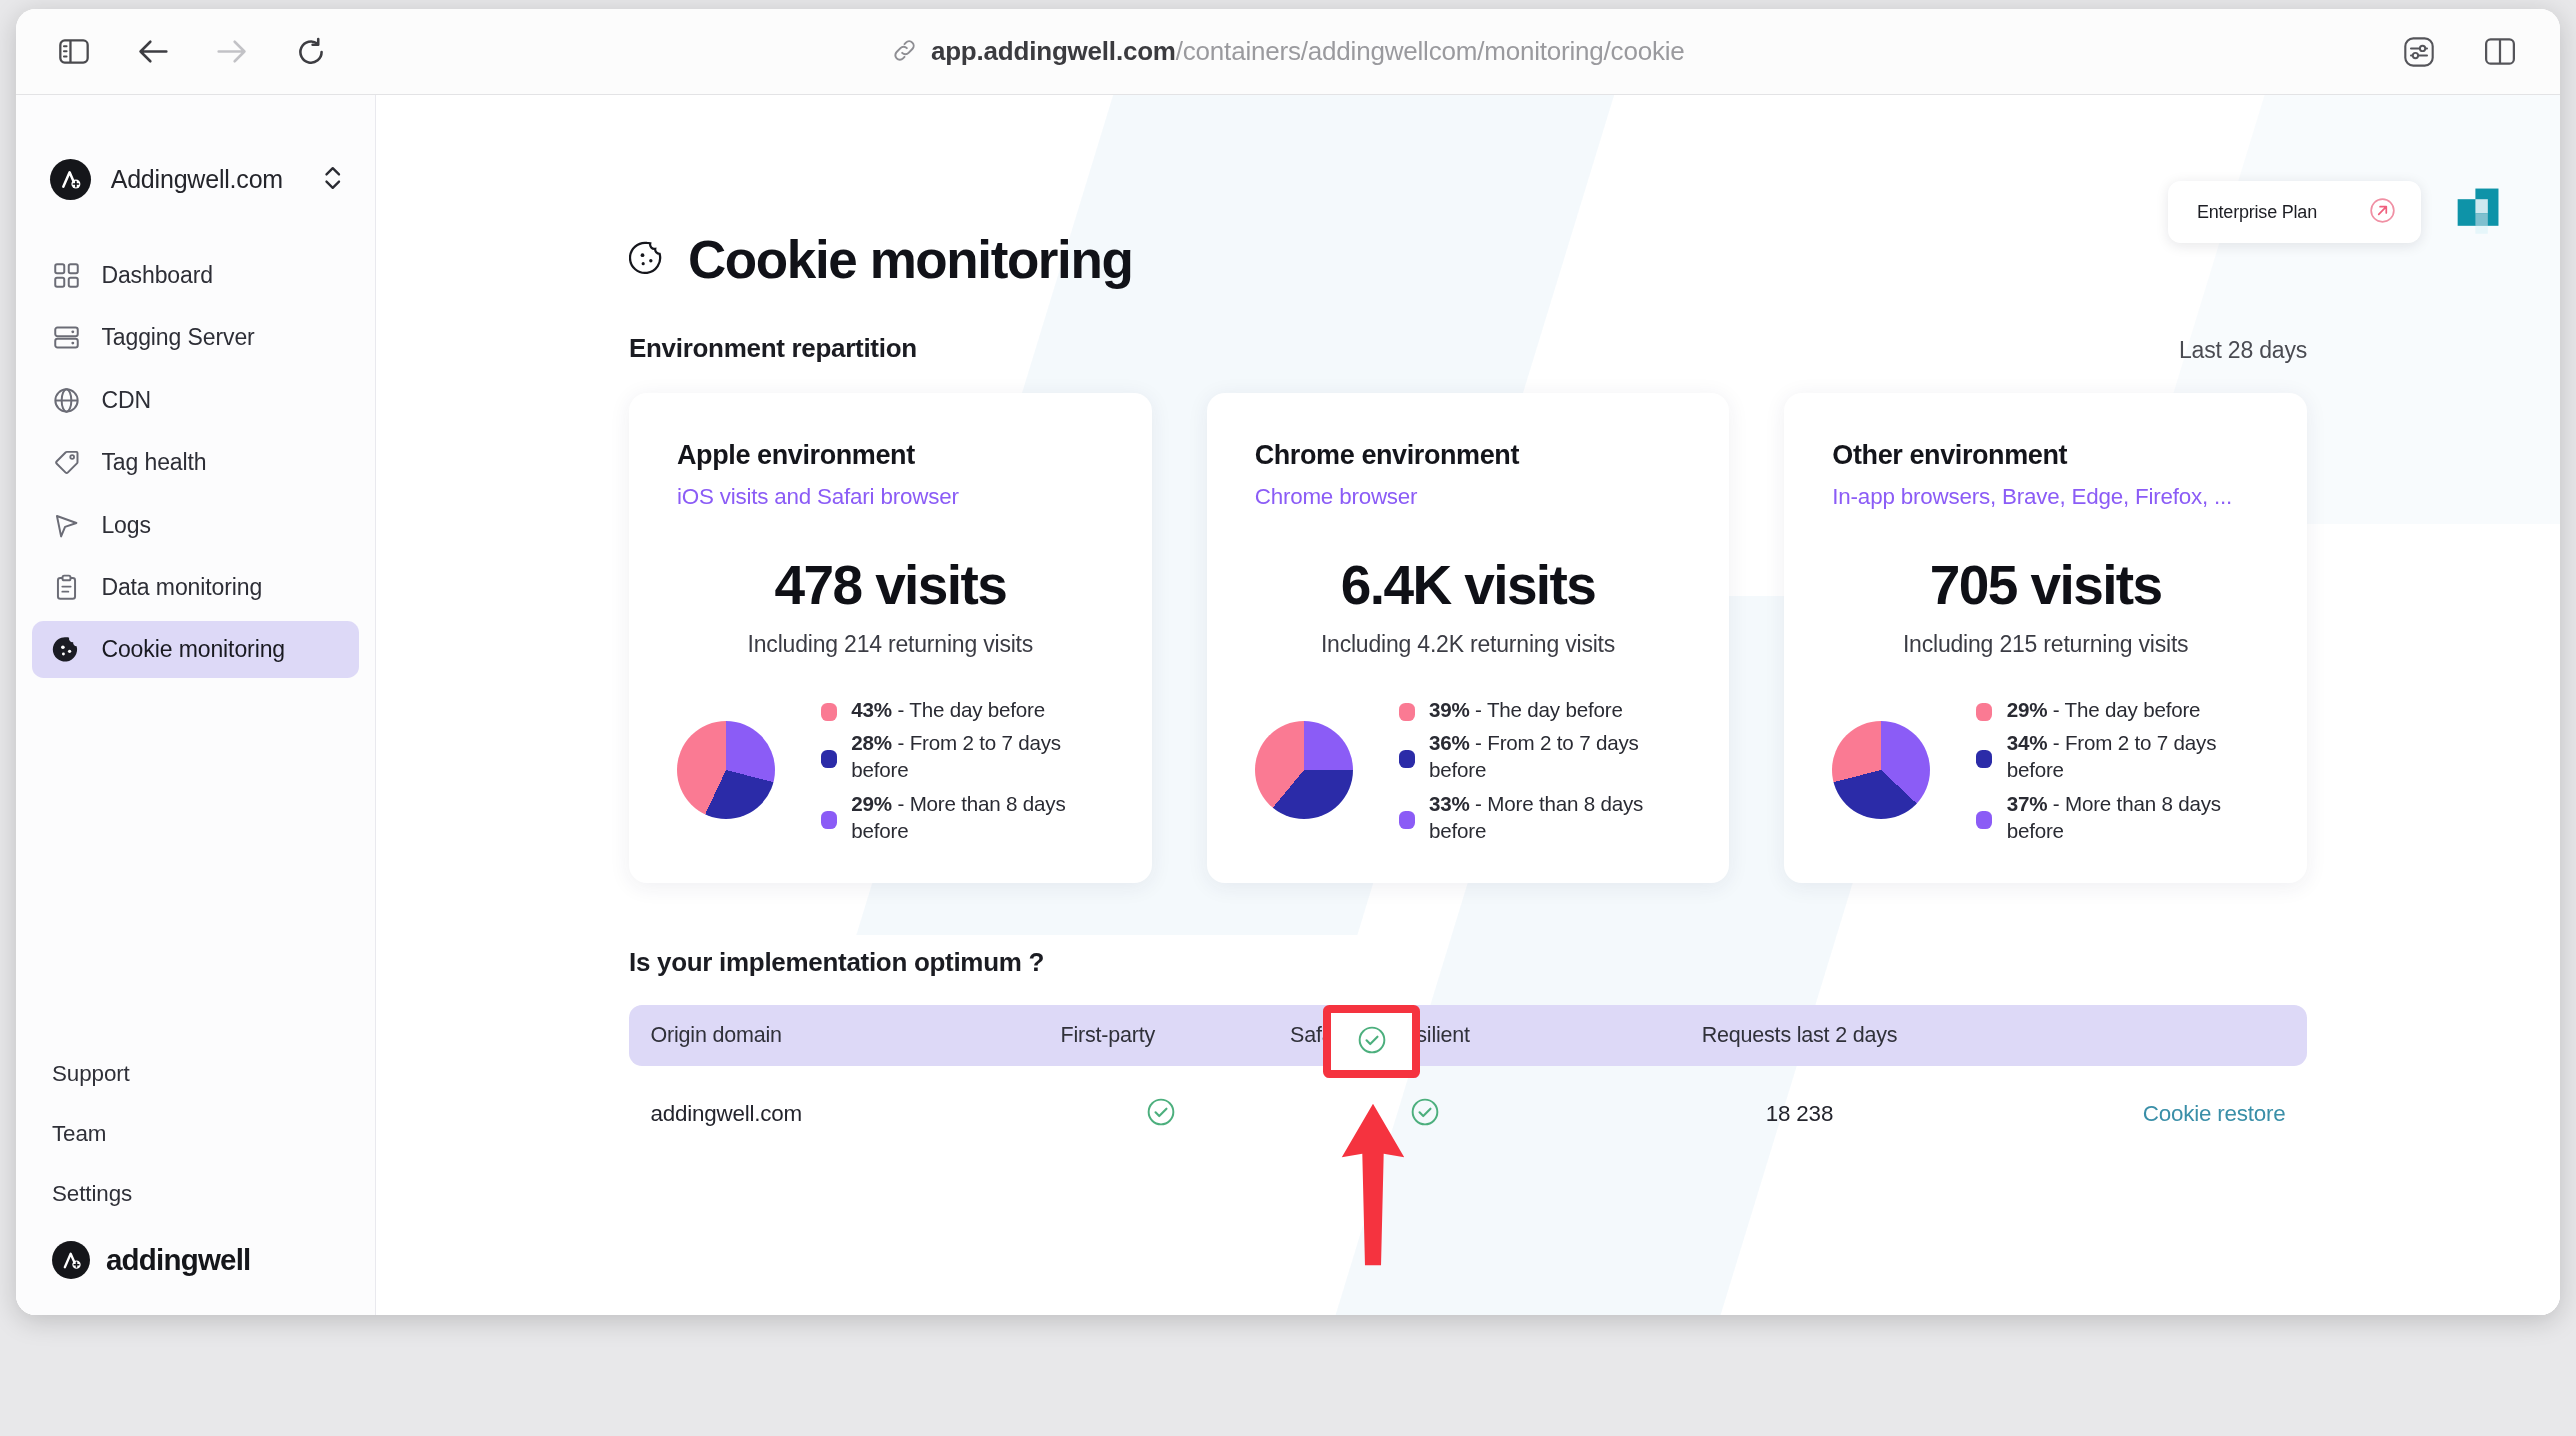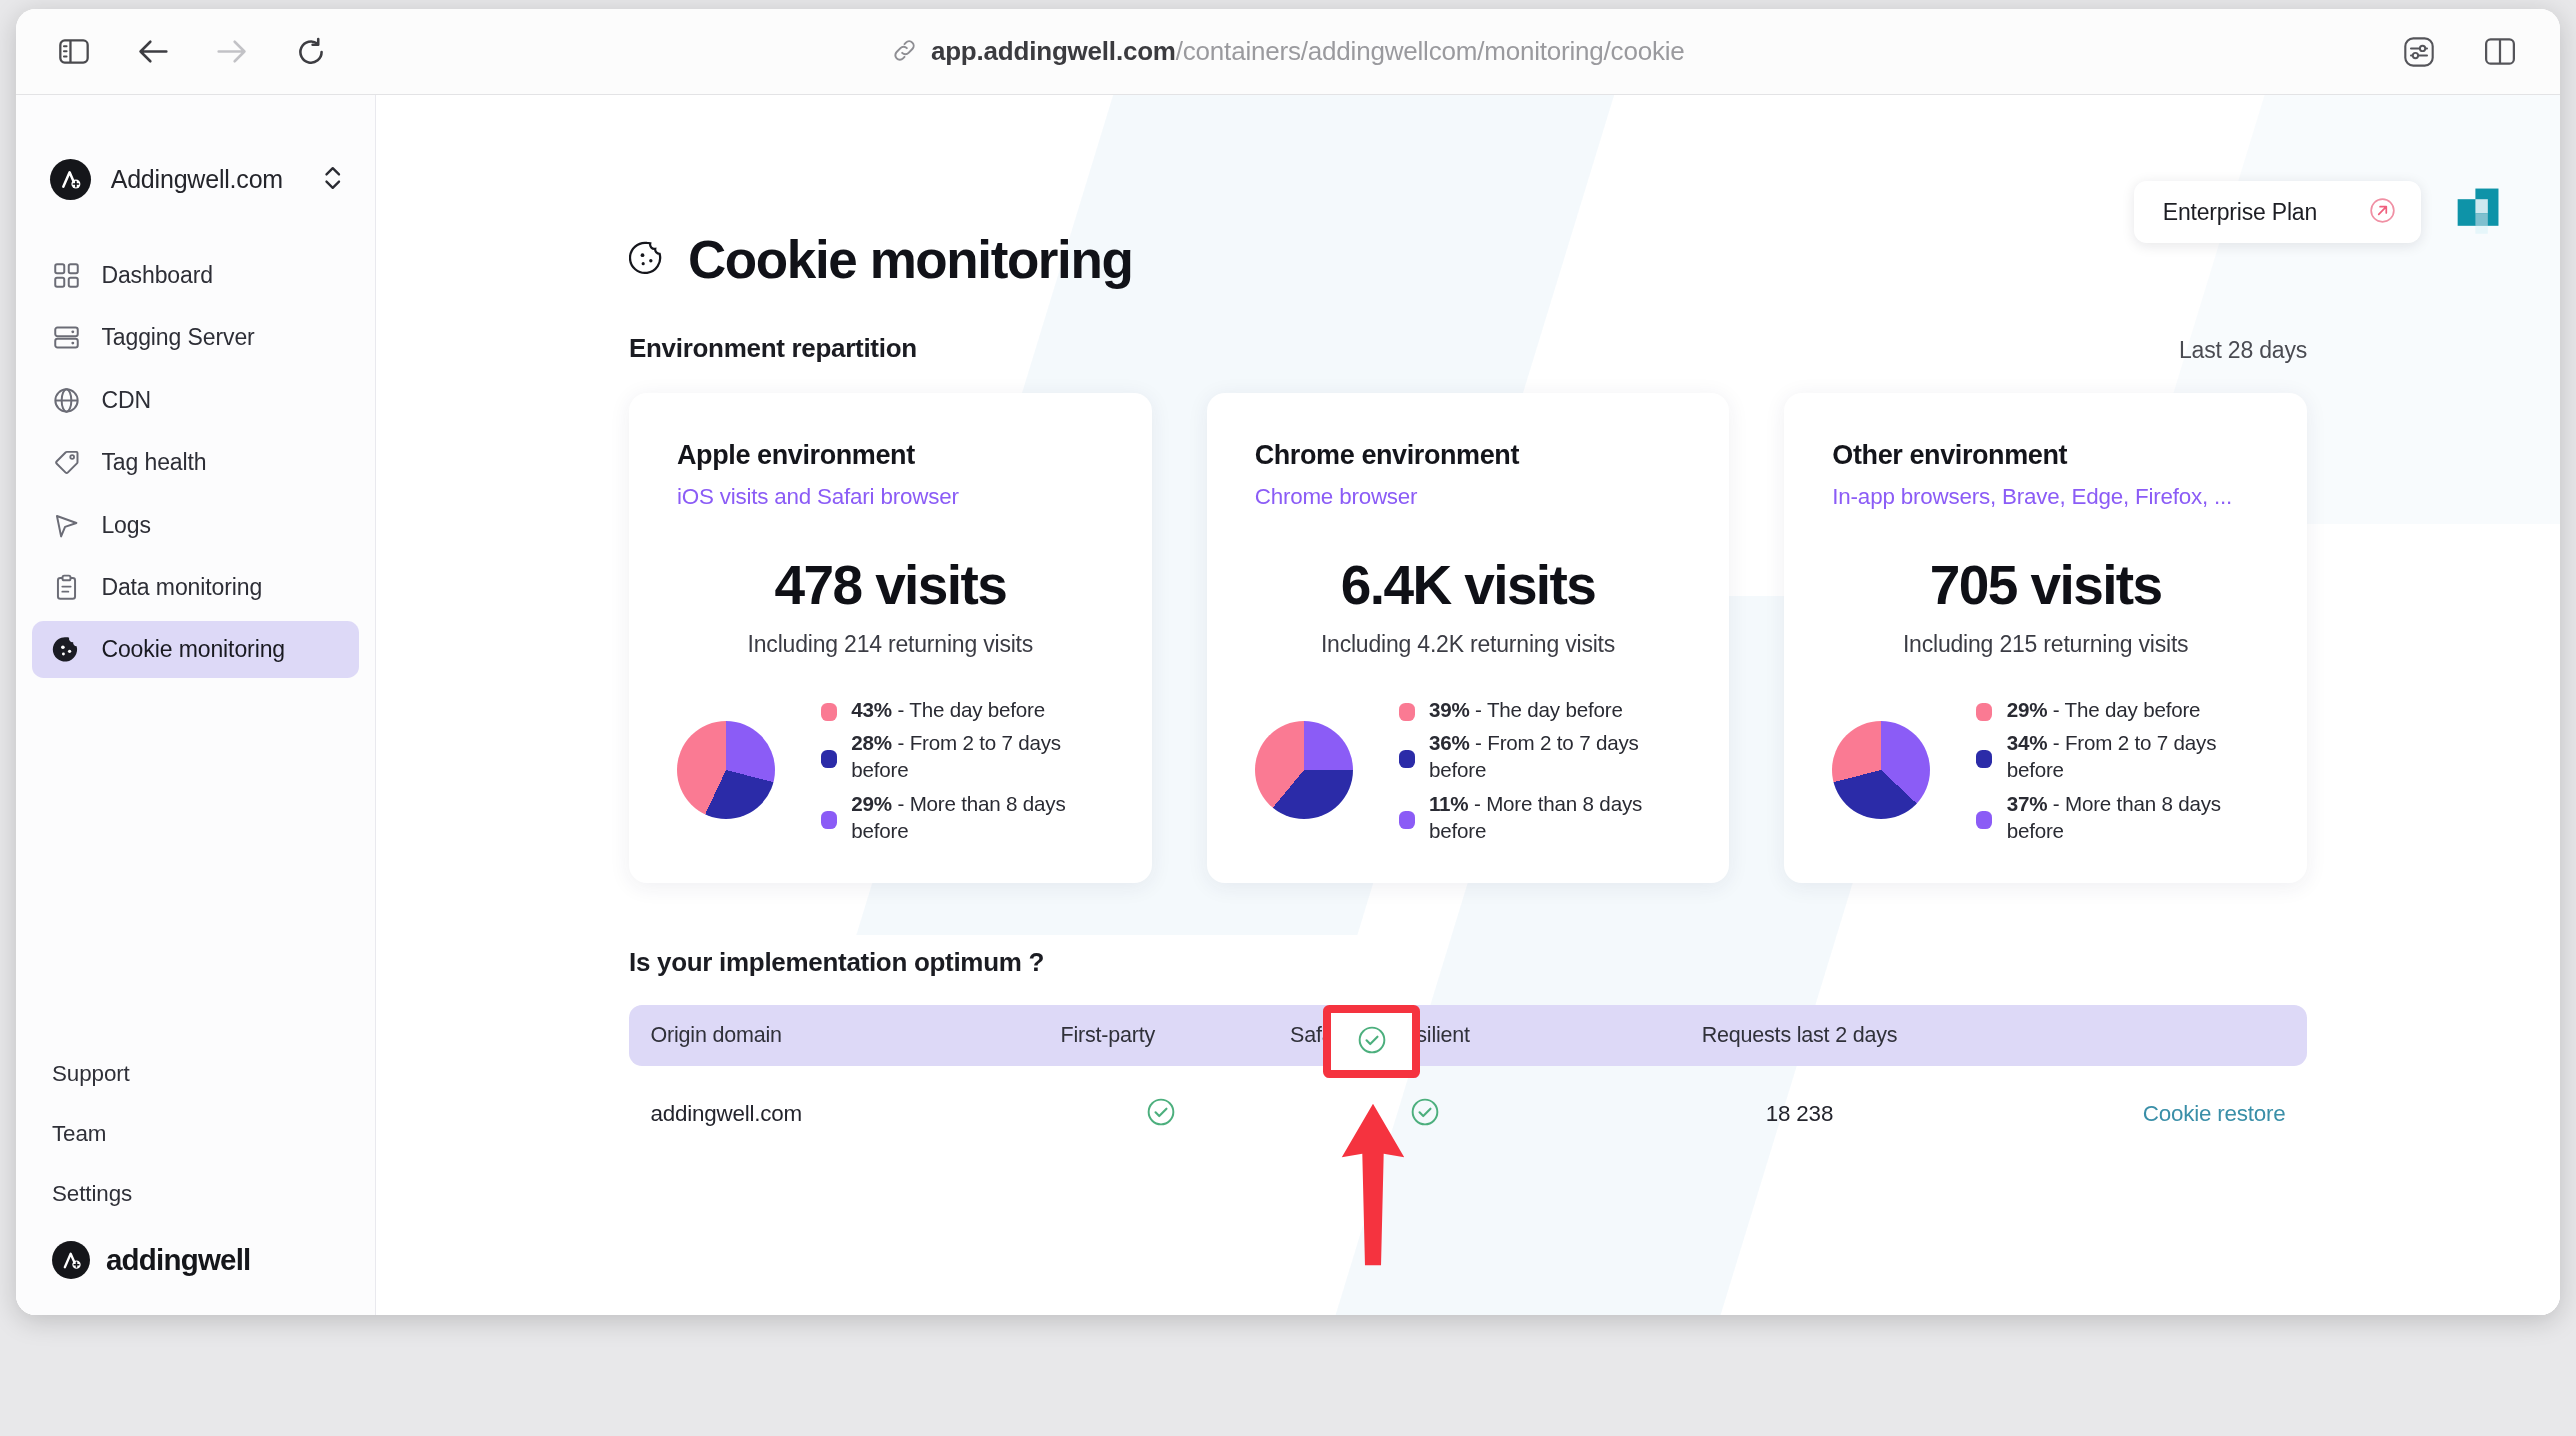--- a/index.html
+++ b/index.html
@@ -105,21 +105,21 @@
     position:absolute; right:50px; top:86px;
     display:flex; align-items:center; gap:34px; z-index:6;
   }
   .plan {
     display:flex; align-items:center; gap:52px;
     background:#fff; border-radius:12.5px;
     padding:16px 25px 16px 29px;
     box-shadow:0 2.7px 12.5px rgba(20,20,40,.10);
     cursor:pointer;
   }
-  .plan-label { font-size:23px; color:#1d1e24; letter-spacing:-0.2px; }
+  .plan-label { font-size:18px; color:#1d1e24; letter-spacing:-0.2px; }
   .avatar { width:55px; height:55px; position:relative; flex:0 0 55px; }
 
   .content { position:relative; z-index:4; padding:134px 0 0 253px; }
 
   .page-title { display:flex; align-items:center; gap:23px; }
   .page-title h1 { font-size:53px; font-weight:700; color:#111218; letter-spacing:-1.4px; }
 
   .sec-row { display:flex; align-items:flex-end; justify-content:space-between; margin-top:43px; padding-right:253px; }
   .sec-title { font-size:26px; font-weight:700; color:#1b1c22; letter-spacing:-0.3px; }
   .sec-meta { font-size:23px; color:#4a4b52; letter-spacing:-0.2px; }
@@ -447,21 +447,21 @@
                 <div class="leg">
                   <span class="dot" style="background:#FA7A93"></span>
                   <span class="leg-txt"><b>39%</b><span> - </span><span>The day before</span></span>
                 </div>
                 <div class="leg">
                   <span class="dot" style="background:#2B2BA8"></span>
                   <span class="leg-txt"><b>36%</b><span> - </span><span>From 2 to 7 days before</span></span>
                 </div>
                 <div class="leg">
                   <span class="dot" style="background:#8B5CF6"></span>
-                  <span class="leg-txt"><b>11%</b><span> - </span><span>More than 8 days before</span></span>
+                  <span class="leg-txt"><b>33%</b><span> - </span><span>More than 8 days before</span></span>
                 </div>
               </div>
             </div>
           </div>
 
           <div class="card">
             <div class="card-title">Other environment</div>
             <div class="card-sub">In-app browsers, Brave, Edge, Firefox, ...</div>
             <div class="card-big">705 visits</div>
             <div class="card-inc">Including 215 returning visits</div>

